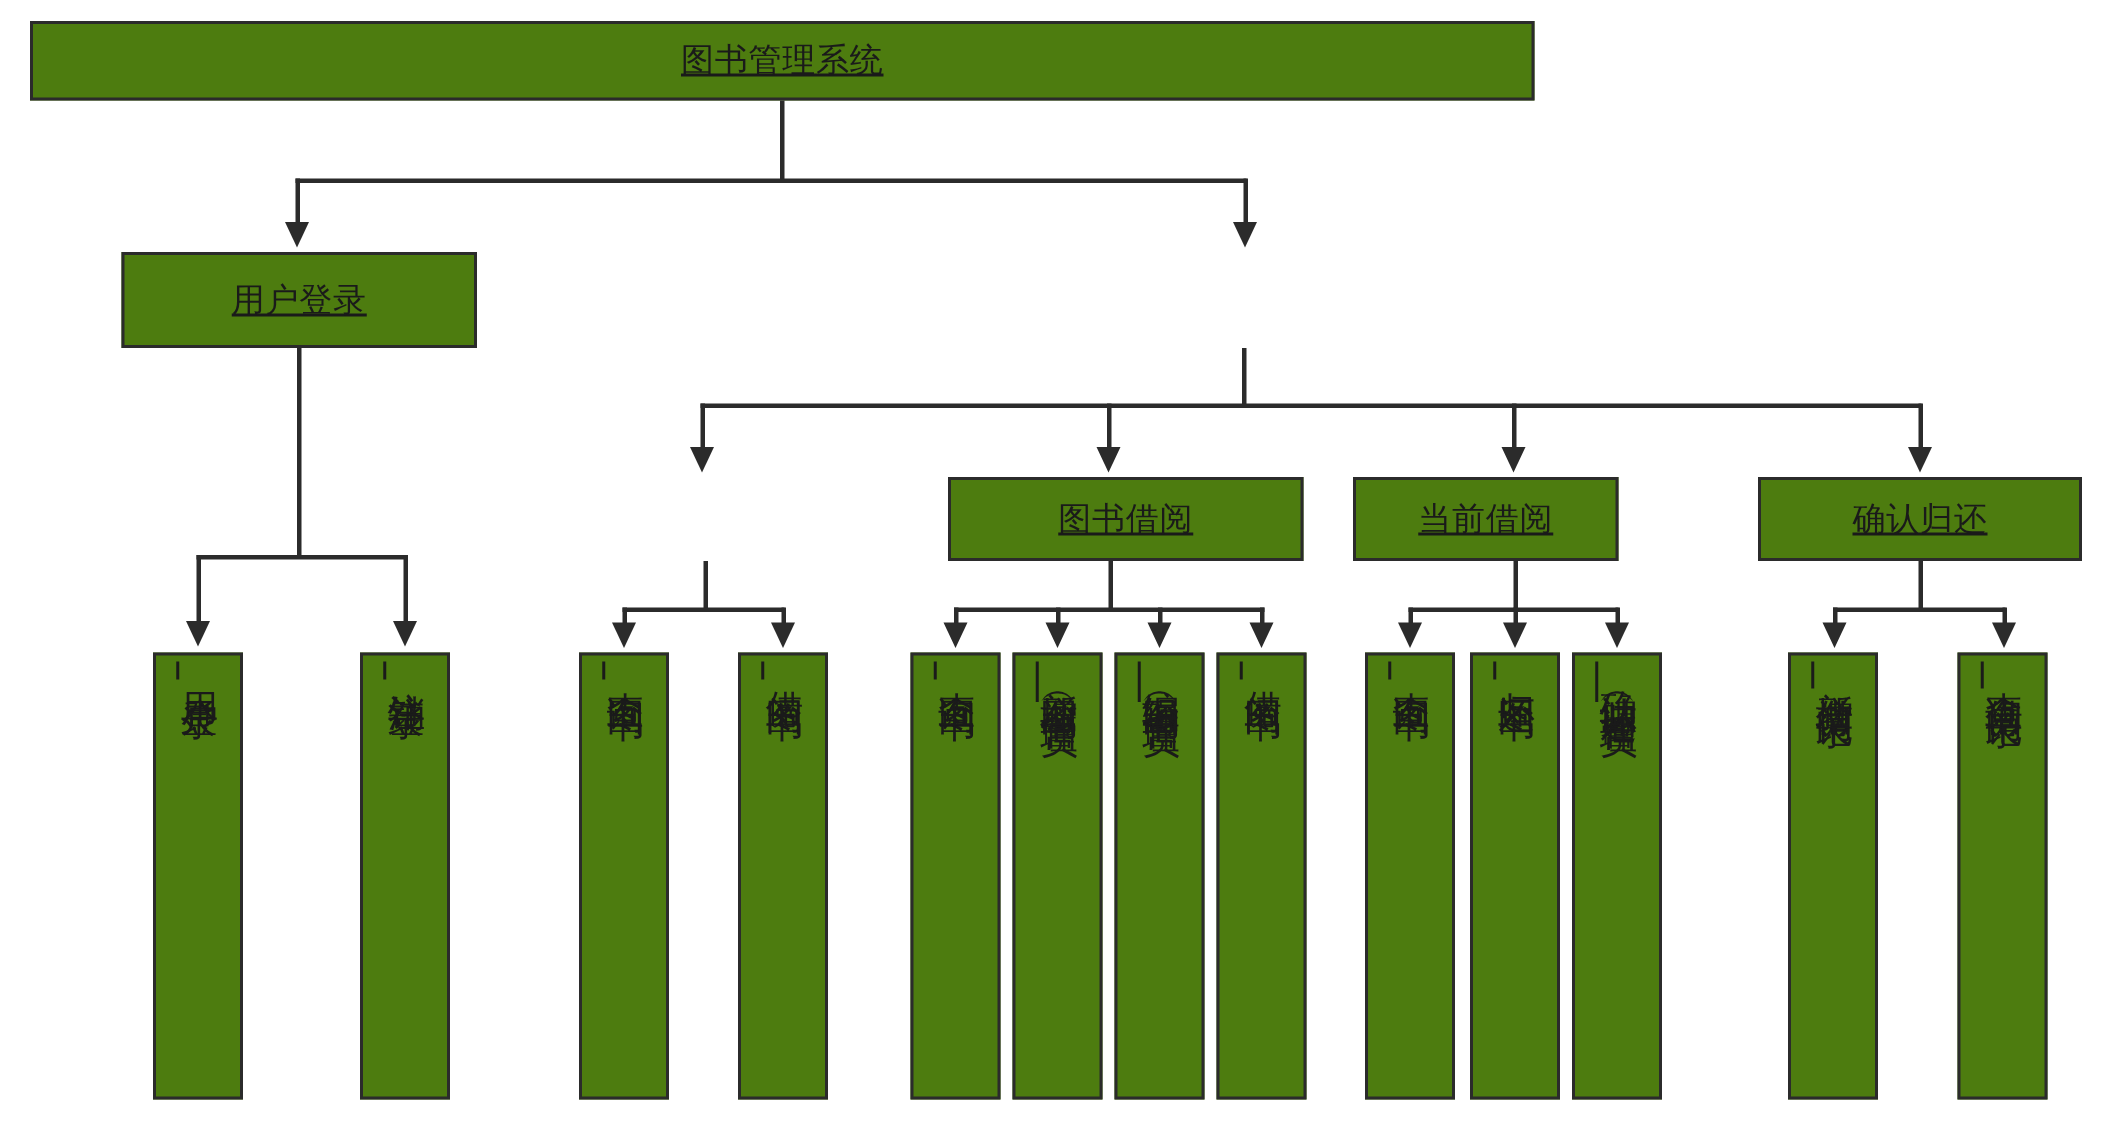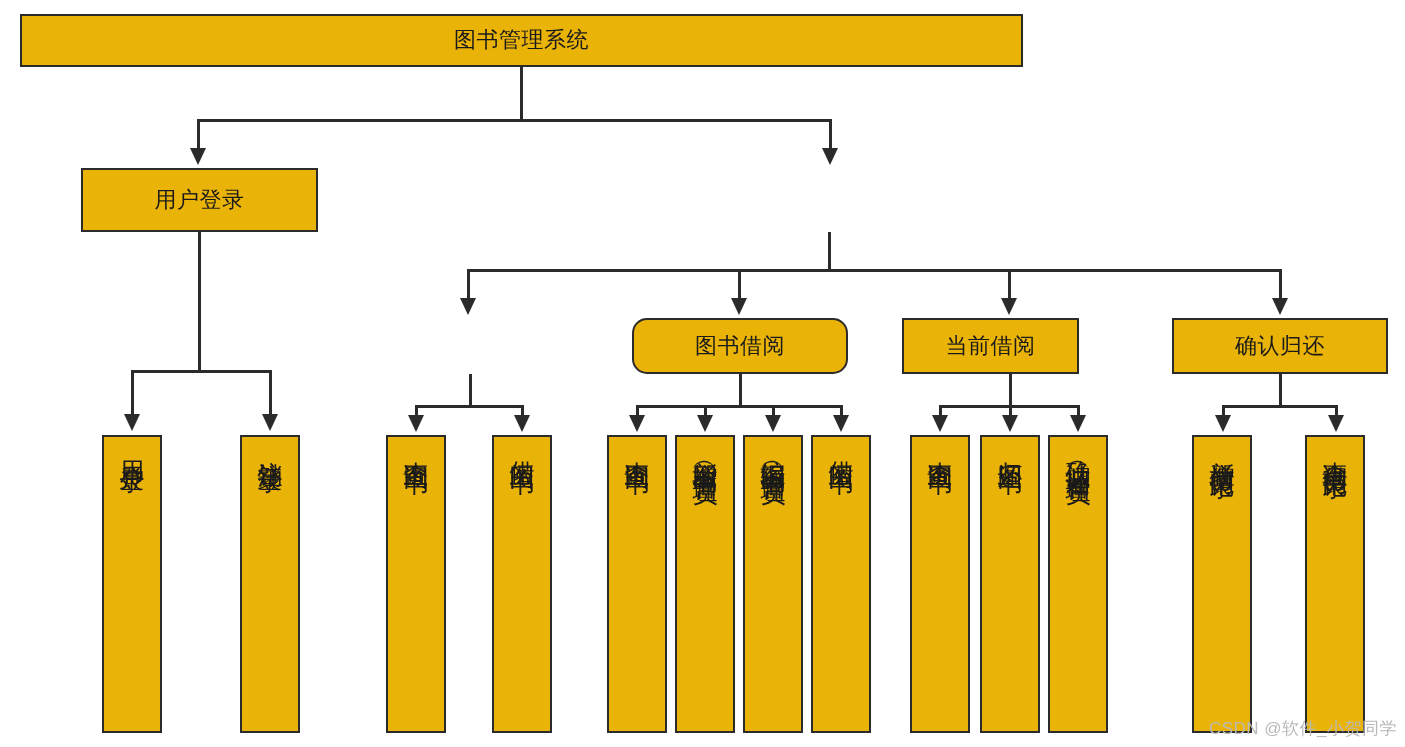--- a/index.html
+++ b/index.html
@@ -15,26 +15,27 @@
     position: relative;
     width: 1405px;
     height: 747px;
     background: #ffffff;
     overflow: hidden;
   }
   
   .node {
     position: absolute;
     box-sizing: border-box;
-    background: #eab308;
+    background: #4d7c0f;
     border: 2.5px solid #2b2b2b;
     display: flex;
     align-items: center;
     justify-content: center;
     color: #1a1a1a;
+    text-decoration: underline;
   }
   .node .label {
     text-align: center;
     line-height: 1.12;
     letter-spacing: 0.5px;
     white-space: pre;
   }
   
   .node.horiz .label {
     font-size: 22px;
@@ -125,21 +126,21 @@
 
   <div class="vline" style="left:738px; top:269px; height:30px;"></div>
   <div class="arrow" style="left:731px; top:298px;"></div>
 
   <div class="vline" style="left:1008px; top:269px; height:30px;"></div>
   <div class="arrow" style="left:1001px; top:298px;"></div>
 
   <div class="vline" style="left:1279px; top:269px; height:30px;"></div>
   <div class="arrow" style="left:1272px; top:298px;"></div>
 
-  <div class="node horiz" style="left:632px; top:318px; width:216px; height:56px;border-radius:15px;">
+  <div class="node horiz" style="left:632px; top:318px; width:237px; height:56px;">
     <span class="label">图书借阅</span>
   </div>
   <div class="node horiz" style="left:902px; top:318px; width:177px; height:56px;">
     <span class="label">当前借阅</span>
   </div>
   <div class="node horiz" style="left:1172px; top:318px; width:216px; height:56px;">
     <span class="label">确认归还</span>
   </div>
 
   <div class="vline" style="left:469px; top:374px; height:33px;"></div>
@@ -213,15 +214,14 @@
     <span class="label">确认归还（管理员）</span>
   </div>
 
   <div class="node vert" style="left:1192px; top:435px; width:60px; height:298px;">
     <span class="label">新增借阅记录</span>
   </div>
   <div class="node vert" style="left:1305px; top:435px; width:60px; height:298px;">
     <span class="label">查询借阅记录</span>
   </div>
 
-  <div id="watermark">CSDN @软件_小贺同学</div>
 
 </div>
 
 </body></html>

